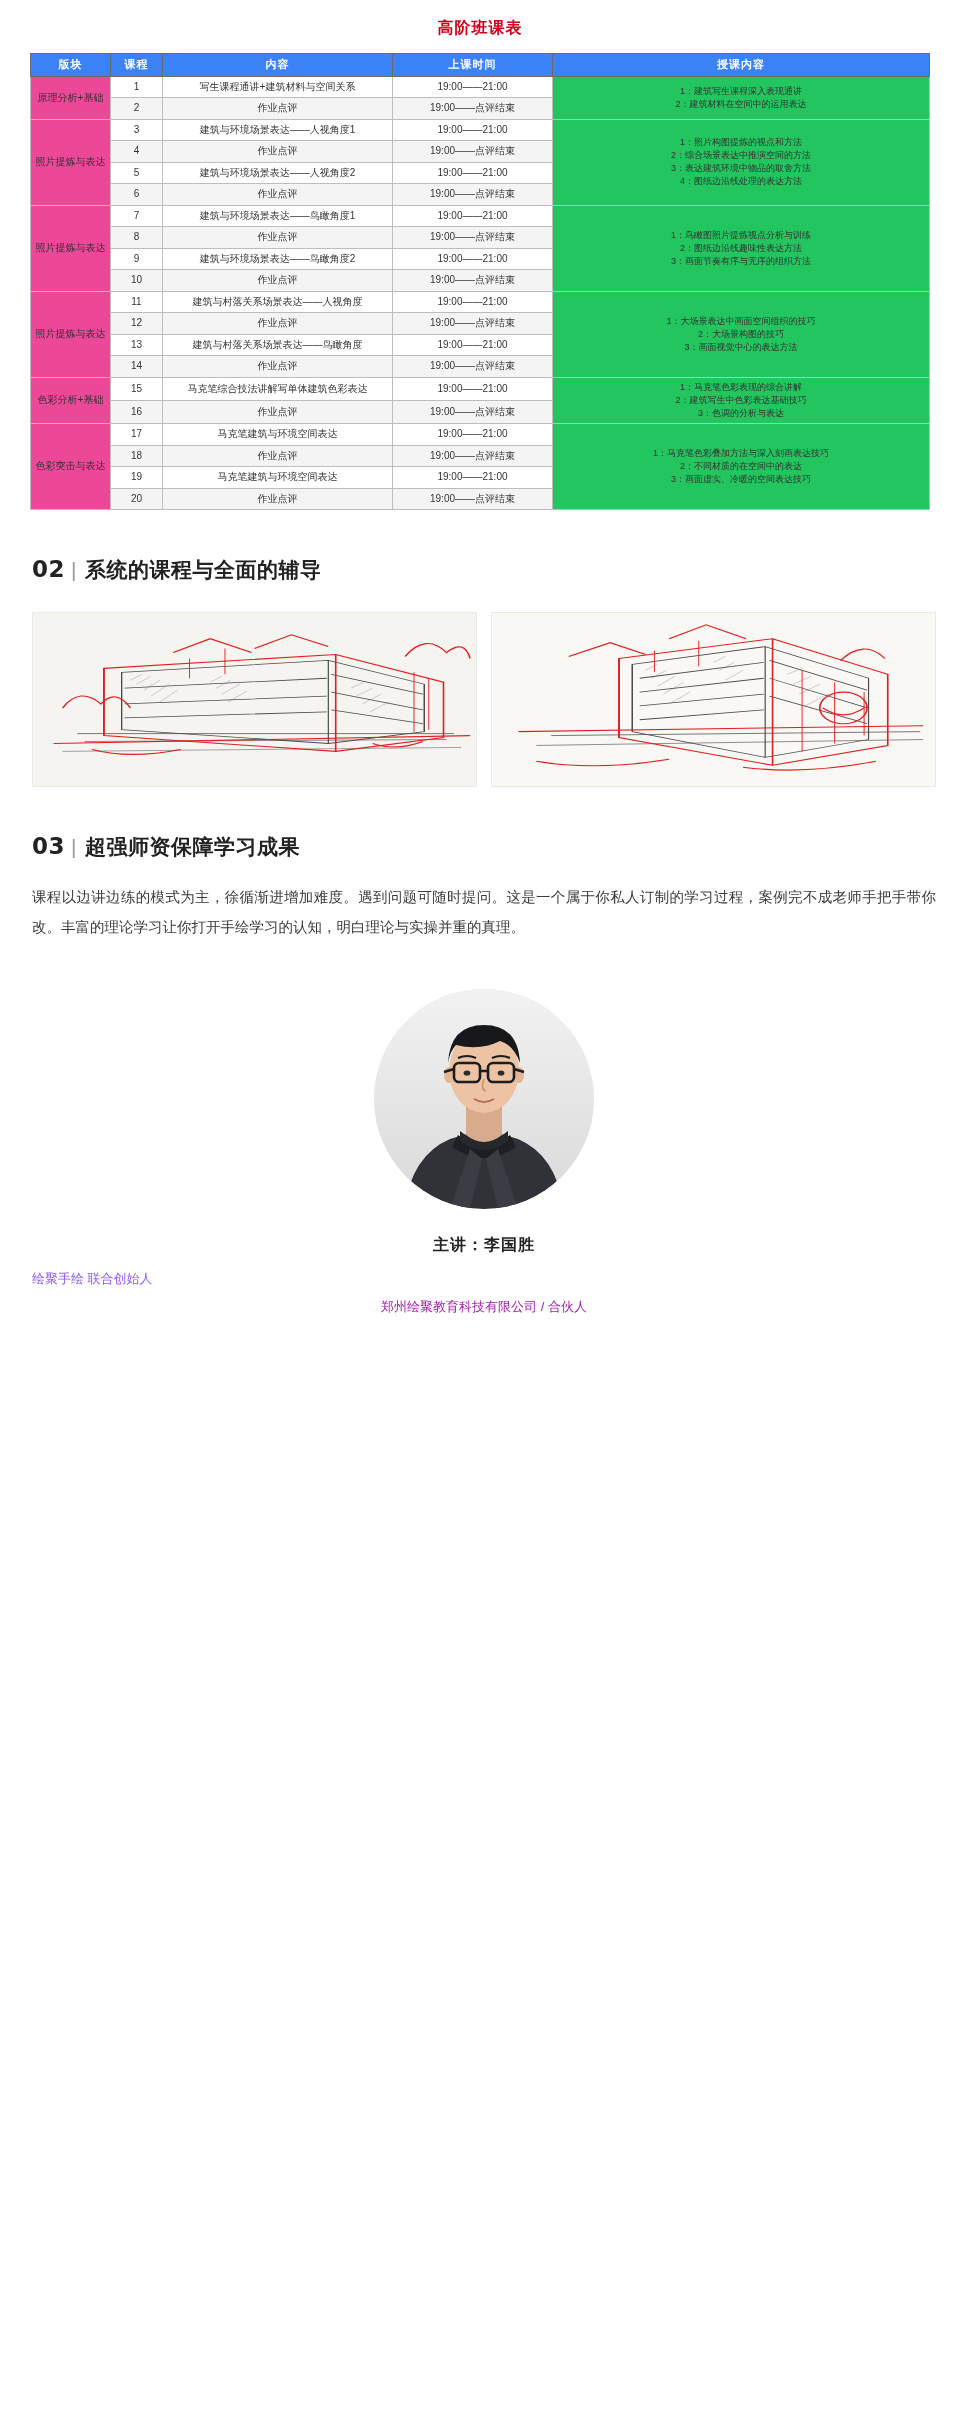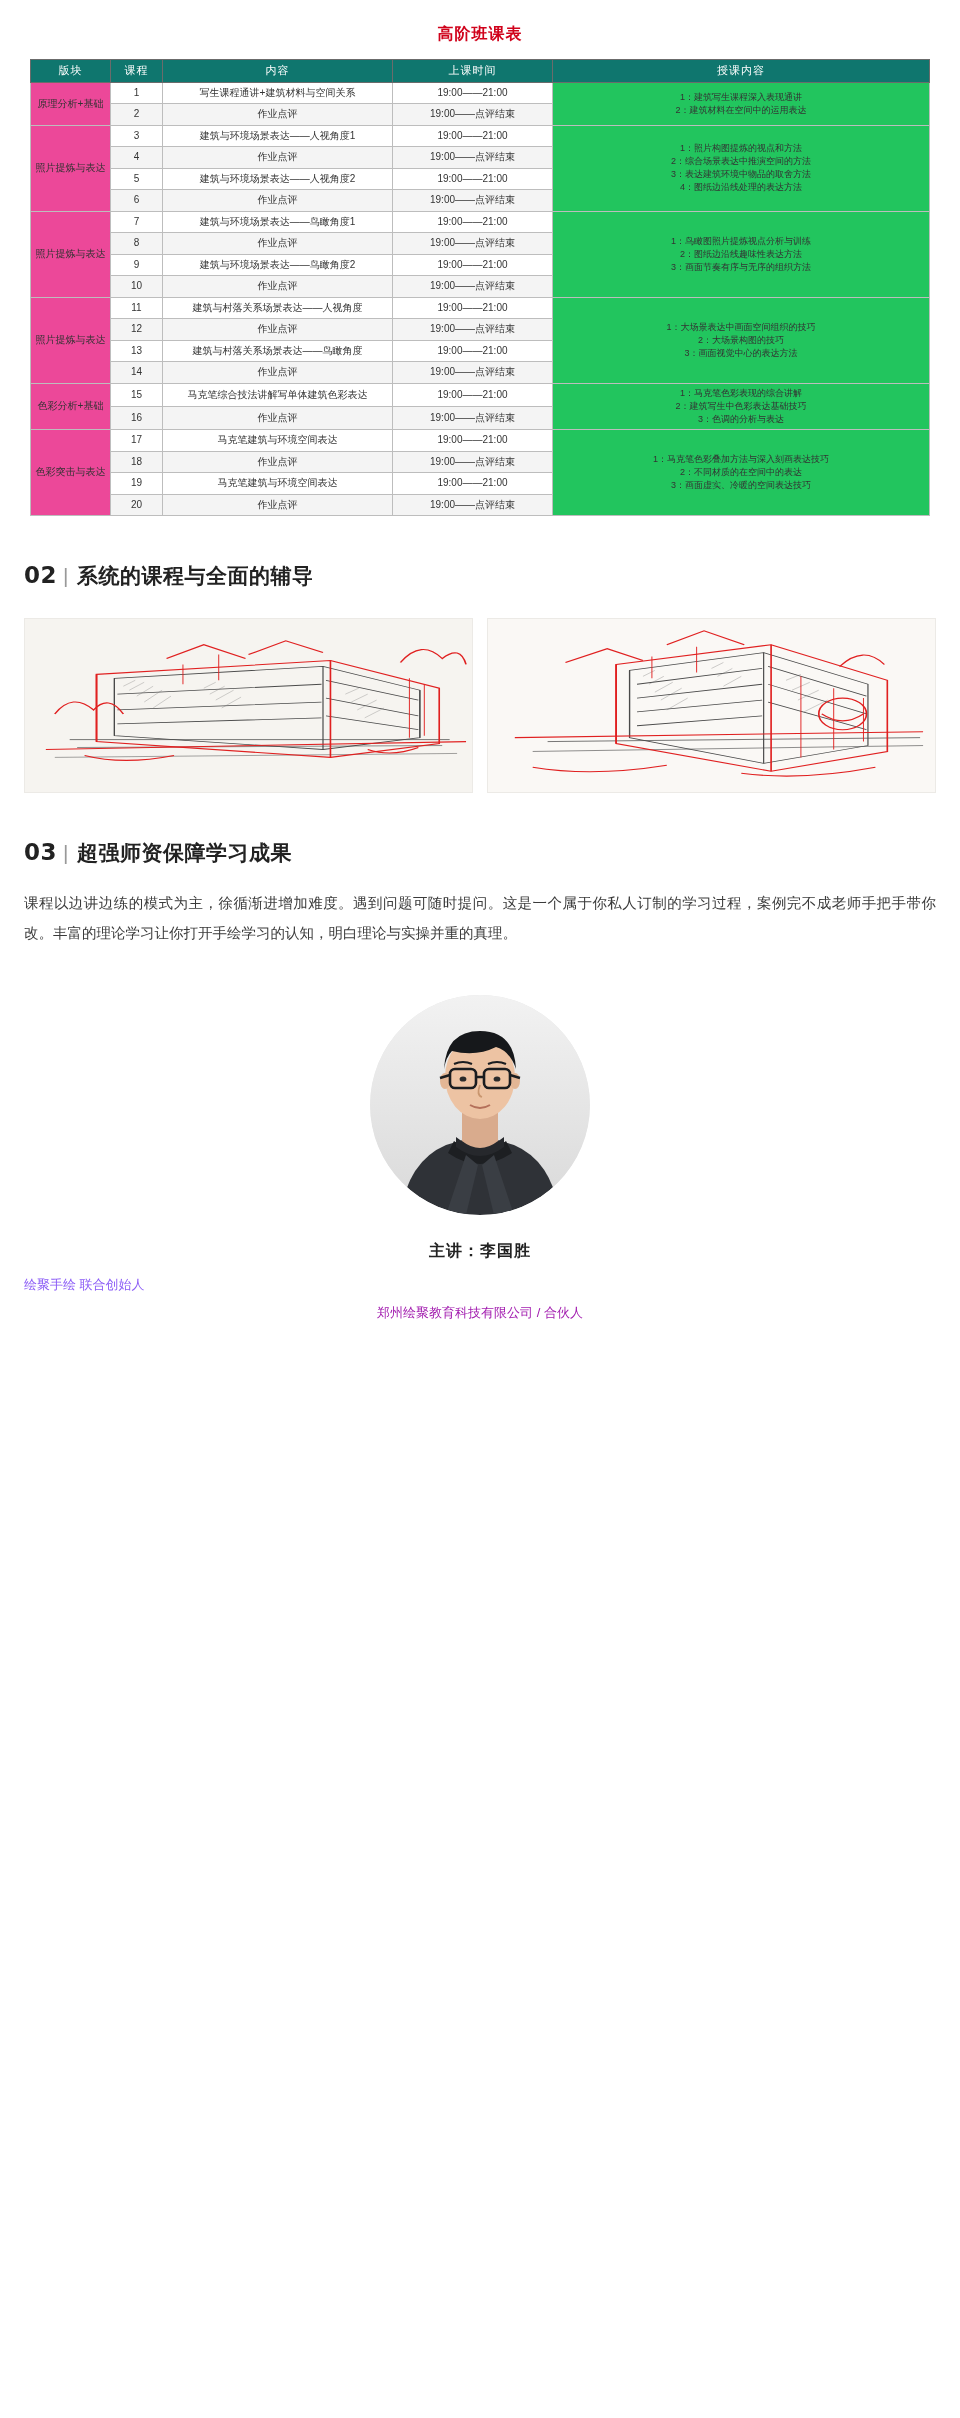--- a/index.html
+++ b/index.html
@@ -19,44 +19,44 @@
     padding: 0;
   }
 
   
   .schedule-title {
     text-align: center;
     color: #d0021b;
     font-size: 16px;
     font-weight: bold;
     letter-spacing: 1px;
-    padding-top: 24px;
+    padding-top: 18px;
     padding-bottom: 14px;
   }
   .table-wrap {
     padding: 0 30px 0 30px;
   }
   table.schedule {
     width: 100%;
     border-collapse: collapse;
     table-layout: fixed;
     font-size: 10px;
     color: #333;
   }
   table.schedule th, table.schedule td {
     border: 1px solid #bdbdbd;
     text-align: center;
     vertical-align: middle;
     padding: 3px 2px;
     line-height: 1.45;
   }
   table.schedule thead th {
-    background: #0f766e;
+    background: #3b82f6;
     color: #fff;
-    font-weight: normal;
+    font-weight: bold;
     font-size: 11px;
     height: 16px;
     letter-spacing: 1px;
     border: 1px solid #6b6b6b;
   }
   table.schedule td.sec {
     background: #ec4899;
     font-size: 10px;
     width: 80px;
   }
@@ -68,20 +68,21 @@
     padding-left: 8px;
     font-size: 9px;
     line-height: 1.6;
     background: #22c55e;
   }
   .row-h { height: 18px; }
 
   
   .section {
     padding: 0 24px;
+    margin-left: 8px;
   }
   h2.sec-head {
     font-size: 21px;
     font-weight: bold;
     color: #222;
     margin: 46px 0 22px 0;
     letter-spacing: 0.5px;
   }
   h2.sec-head .num {
     font-family: "DejaVu Sans", sans-serif;

